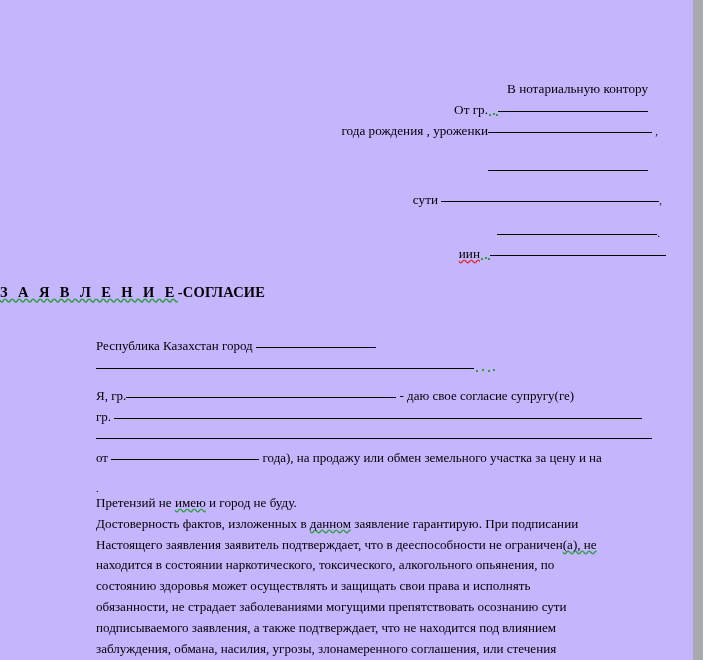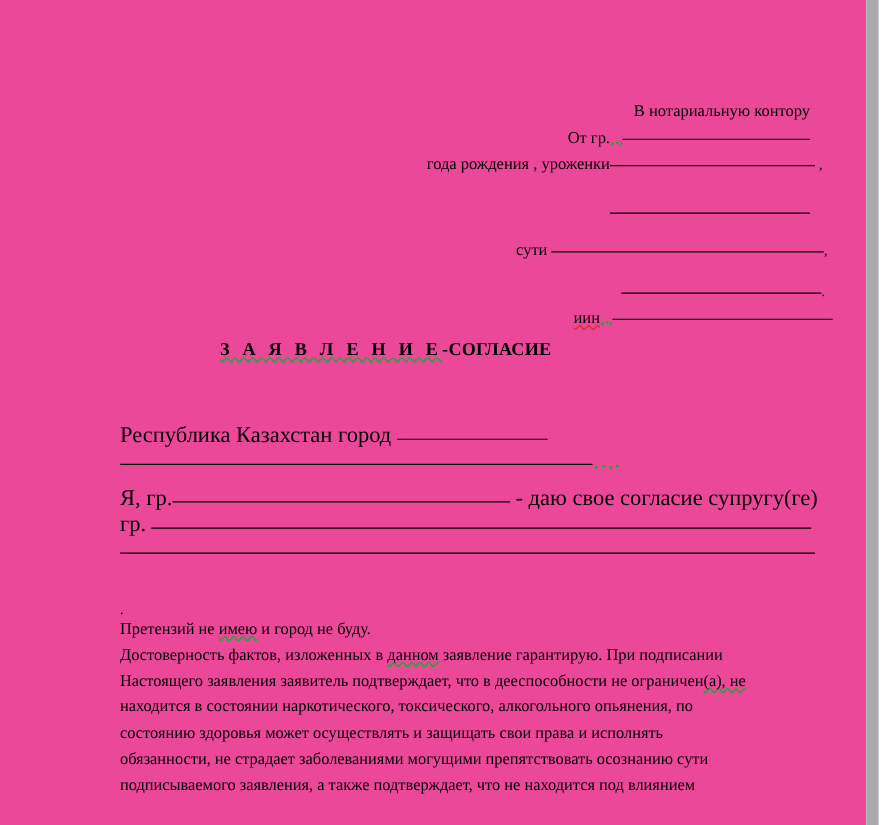--- a/index.html
+++ b/index.html
@@ -12,21 +12,21 @@
     height: 660px;
     overflow: hidden;
     font-family: "Liberation Serif", "DejaVu Serif", serif;
     color: #000000;
   }
 
   #page {
     position: relative;
     width: 693px;
     height: 660px;
-    background: #ec4899;
+    background: #c4b5fd;
     box-sizing: border-box;
   }
 
   #scroll-gutter {
     position: absolute;
     top: 0;
     left: 693px;
     width: 18px;
     height: 660px;
     background: #ffffff;
@@ -102,36 +102,36 @@
       radial-gradient(circle at 3px 3px, #2f9e41 1.1px, transparent 1.3px),
       radial-gradient(circle at 9px 2px, #2f9e41 1.1px, transparent 1.3px),
       radial-gradient(circle at 15px 3px, #2f9e41 1.1px, transparent 1.3px),
       radial-gradient(circle at 20px 2px, #2f9e41 1.1px, transparent 1.3px);
   }
 
   
   #doc-title {
     position: absolute;
     left: 0;
-    top: 272px;
+    top: 284px;
     width: 617px;
-    text-align: center;
+    text-align: left;
     font-weight: bold;
     font-size: 14.5px;
     letter-spacing: 0.2px;
   }
   #doc-title .spaced { letter-spacing: 3.4px; }
 
   
   #body-block {
     position: absolute;
     left: 96px;
     top: 336px;
     width: 560px;
-    font-size: 18px;
+    font-size: 13px;
     line-height: 20.6px;
   }
   #body-block .bline {
     white-space: nowrap;
     height: 20.6px;
   }
   #body-block .gap-sm { height: 9px; }
 
   #para-block {
     position: absolute;
@@ -223,20 +223,25 @@
     <div class="bline">
       <span>гр.</span>
       <span class="rule" style="width:528px"></span>
     </div>
 
 
     <div class="bline">
       <span class="rule" style="width:556px"></span>
     </div>
 
+    <div class="bline">
+      <span>от</span>
+      <span class="rule" style="width:148px"></span>
+      <span>года), на продажу или обмен земельного участка за цену и на</span>
+    </div>
 
 
   </div>
 
   <div id="para-block">
 
     <span class="tiny-dot">.</span>
 
     <div class="pline">
       <span>Претензий не </span><span class="sq-green">имею</span><span> и город не буду.</span>
@@ -259,20 +264,23 @@
     </div>
 
     <div class="pline">
       <span>обязанности, не страдает заболеваниями могущими препятствовать осознанию сути</span>
     </div>
 
     <div class="pline">
       <span>подписываемого заявления, а также подтверждает, что не находится под влиянием</span>
     </div>
 
+    <div class="pline">
+      <span>заблуждения, обмана, насилия, угрозы, злонамеренного соглашения, или стечения</span>
+    </div>
 
     <div class="pline">
       
     </div>
 
   </div>
 
 </div>
 
 <div id="scroll-gutter">

